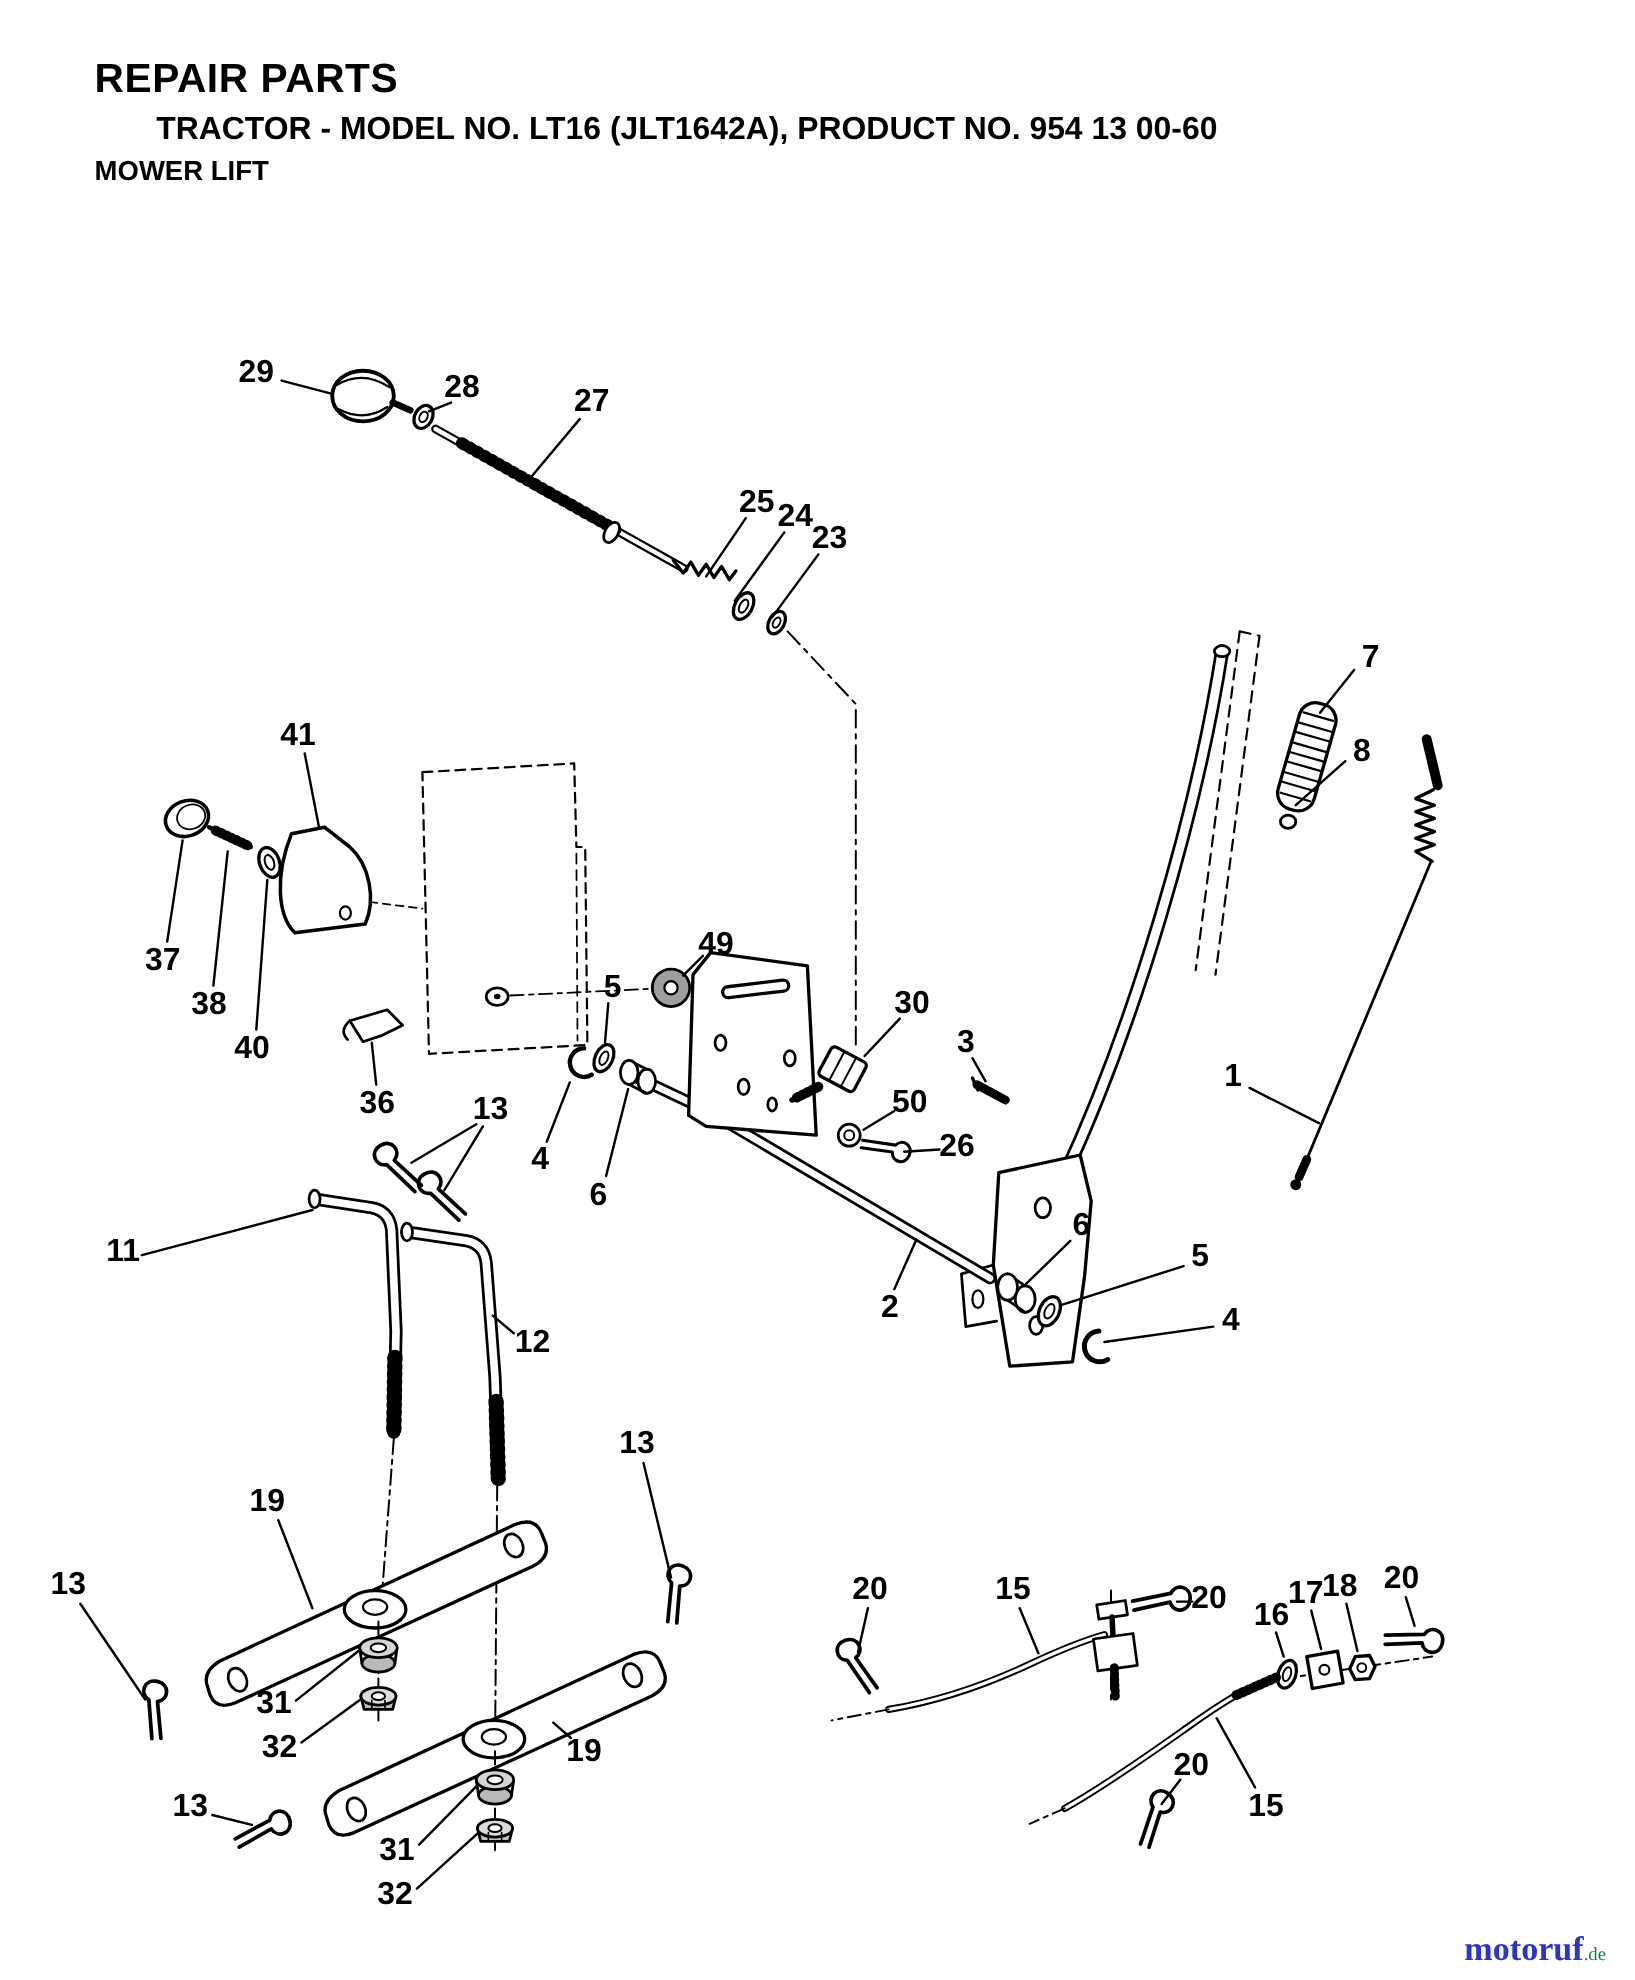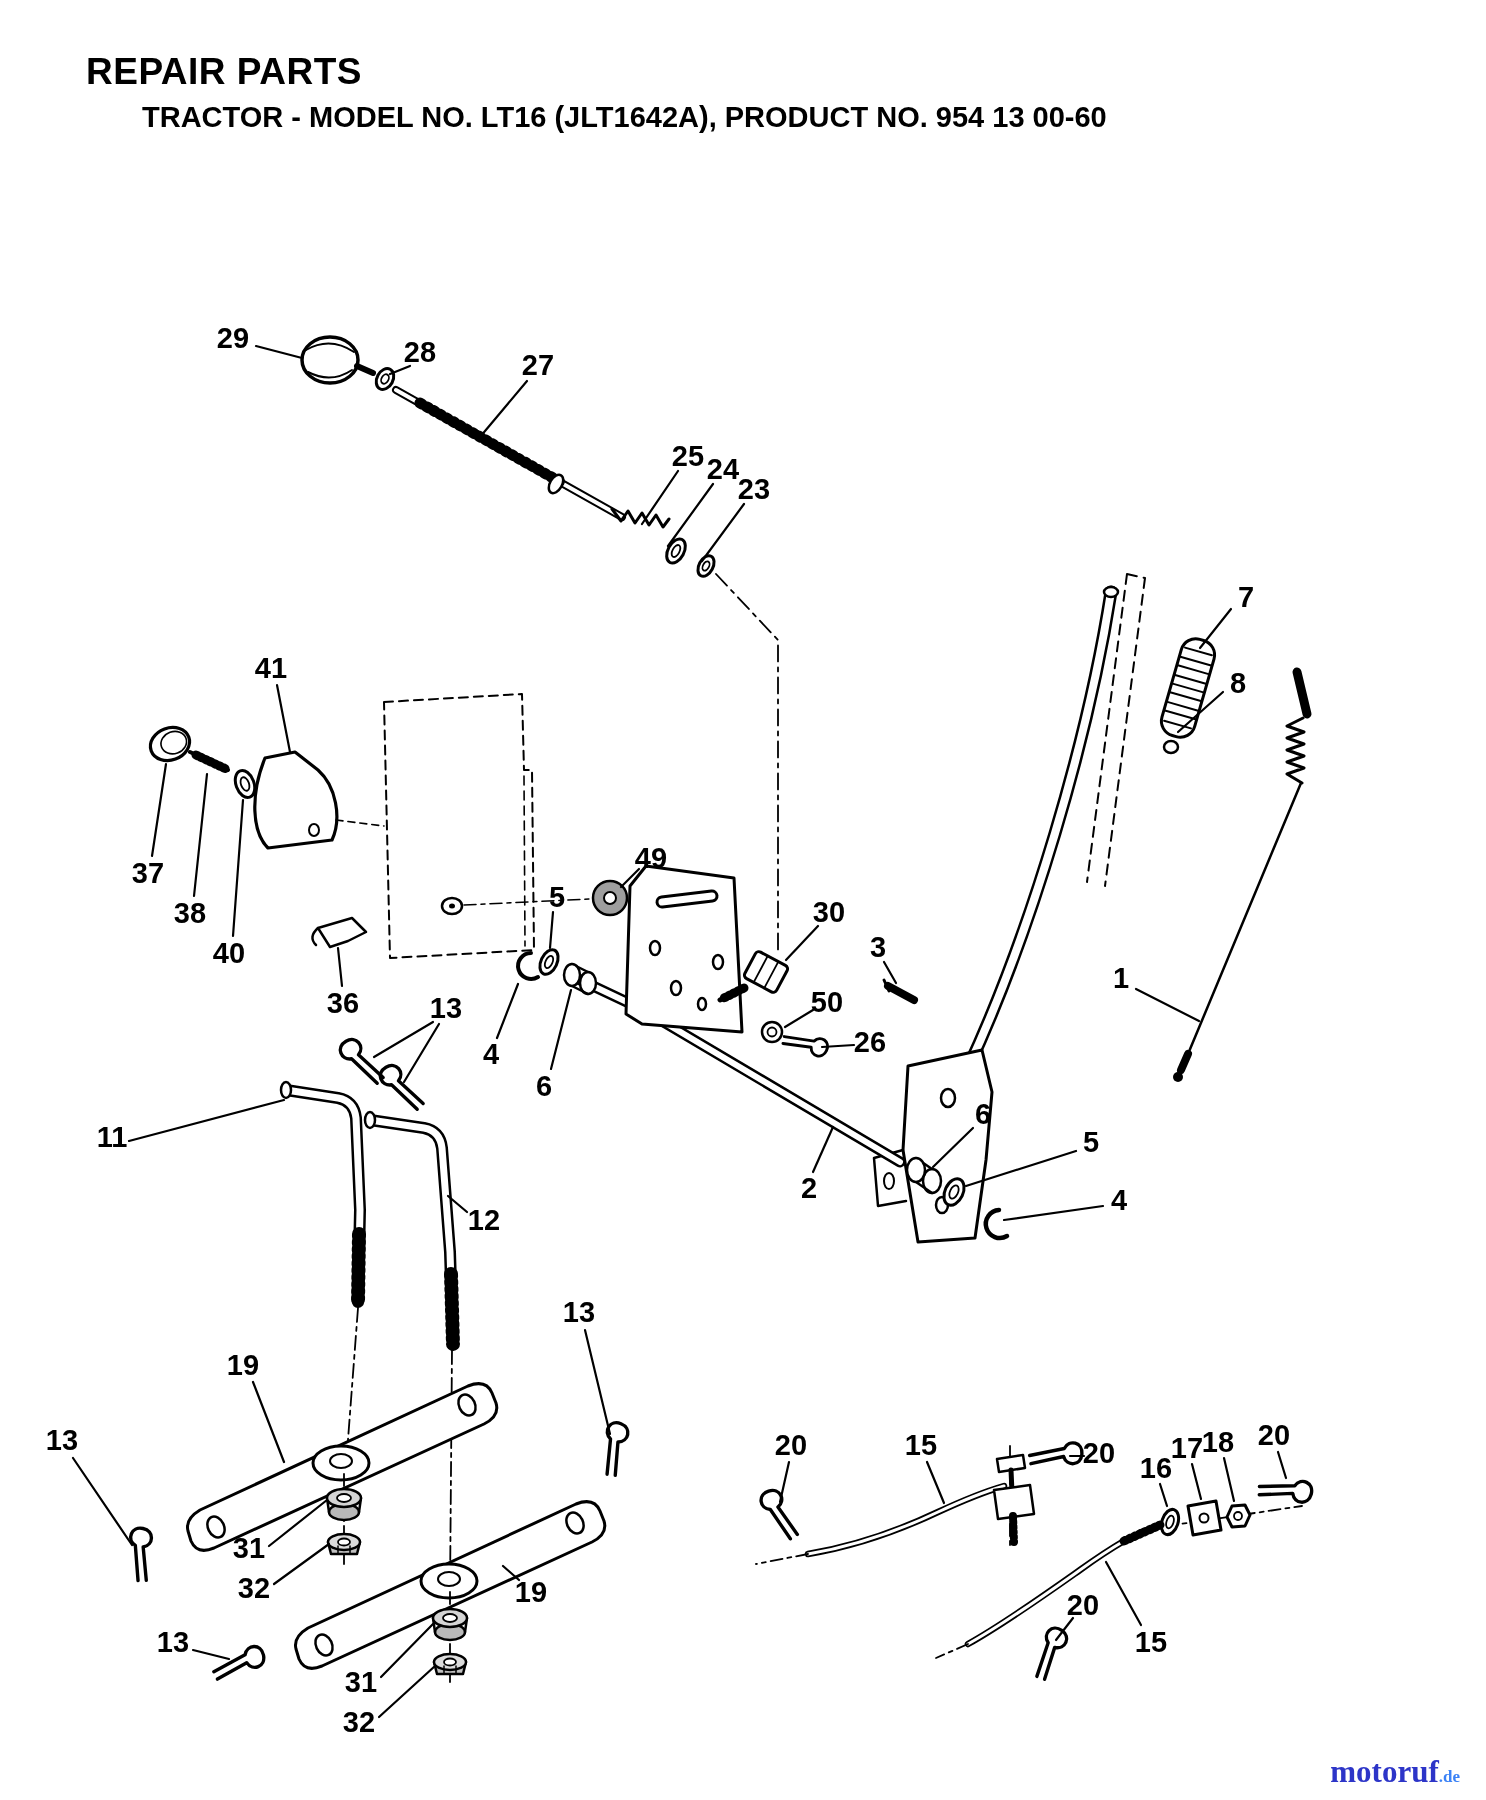--- a/index.html
+++ b/index.html
@@ -4,32 +4,33 @@
 <style>
   html,body{margin:0;padding:0;background:#fff;}
   body{width:1486px;height:1800px;position:relative;overflow:hidden;font-family:"Liberation Sans",sans-serif;color:#000;}
   .page{position:absolute;inset:0;background:#fff;border-radius:32px;}
   svg#diagram-svg{position:absolute;top:0;left:0;}
   .header{position:absolute;top:52px;left:86px;z-index:5;}
   .title{font-size:37px;font-weight:bold;letter-spacing:.5px;line-height:1.1;}
   .subtitle{font-size:29px;font-weight:bold;margin-top:8px;margin-left:56px;white-space:nowrap;}
   .section{font-size:25px;font-weight:bold;margin-top:8px;}
   .watermark{position:absolute;right:26px;bottom:10px;z-index:5;font-size:31px;font-weight:bold;font-family:"Liberation Serif",serif;}
-  .watermark .tld{font-size:17px;color:#3b82f6;font-weight:bold;}
+  .watermark .tld{font-size:17px;color:#15803d;font-weight:normal;}
   #callout-labels text{font-family:"Liberation Sans",sans-serif;font-weight:bold;font-size:29px;fill:#000;text-anchor:middle;dominant-baseline:central;}
   #callout-leaders line{stroke:#000;stroke-width:2.2;stroke-linecap:round;}
 </style>
 </head>
 <body>
 
 <div class="page">
 
   <div class="header">
     <div class="title">REPAIR PARTS</div>
     <div class="subtitle">TRACTOR - MODEL NO. LT16 (JLT1642A), PRODUCT NO. 954 13 00-60</div>
+    <div class="section">MOWER LIFT</div>
   </div>
 
   <svg id="diagram-svg" viewBox="0 0 1486 1800" width="1486" height="1800">
     <defs>
       <g id="hairpin-clip">
         <path d="M6,28 L-4,-6 C-14,-10 -12,-24 0,-24 C12,-24 14,-10 4,-6 L14,26" fill="none" stroke="#000" stroke-width="3.4" stroke-linecap="round"></path>
       </g>
       <g id="bushing31">
         <ellipse cx="0" cy="14" rx="15" ry="8" fill="#b9b9b9" stroke-width="2.5"></ellipse>
         <path d="M-17,0 L-15,14 M17,0 L15,14" stroke-width="2.5"></path>

